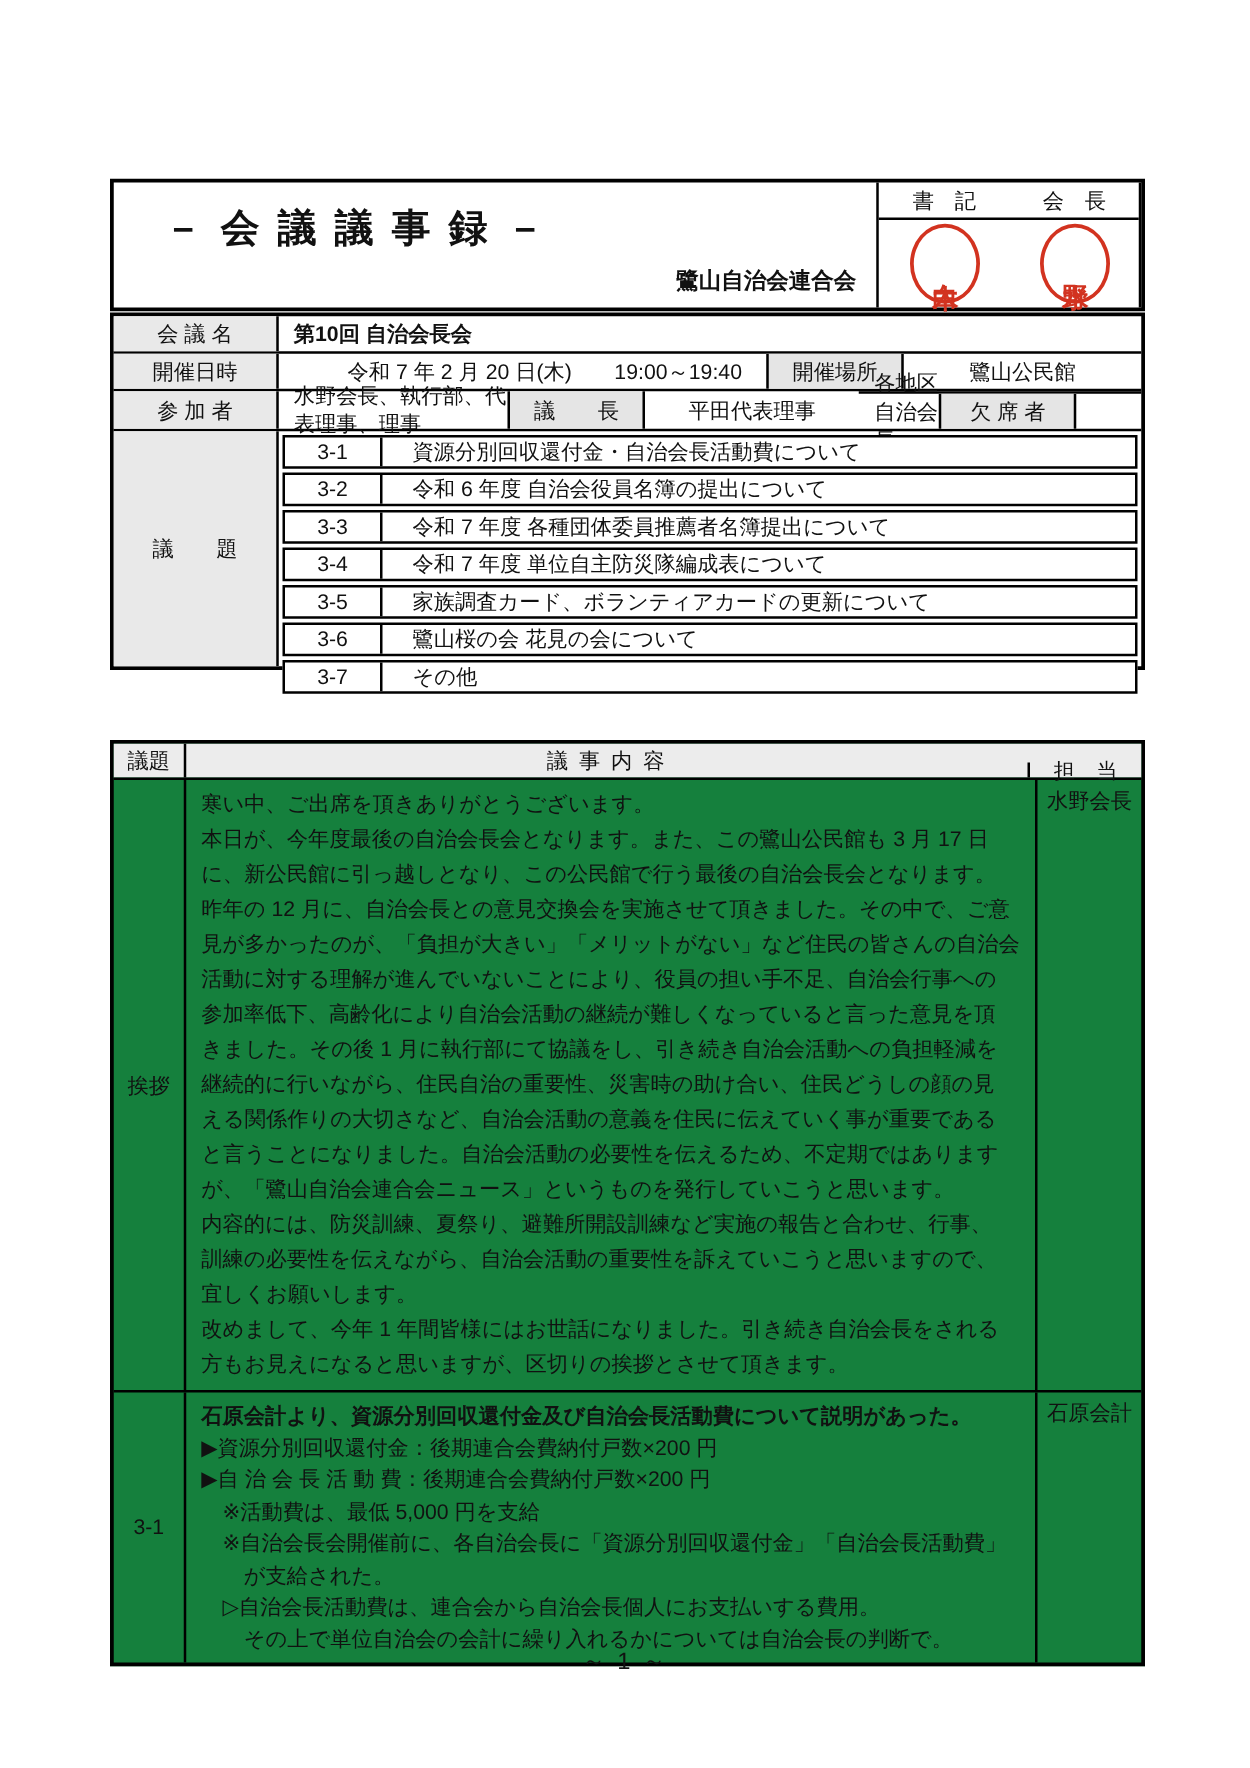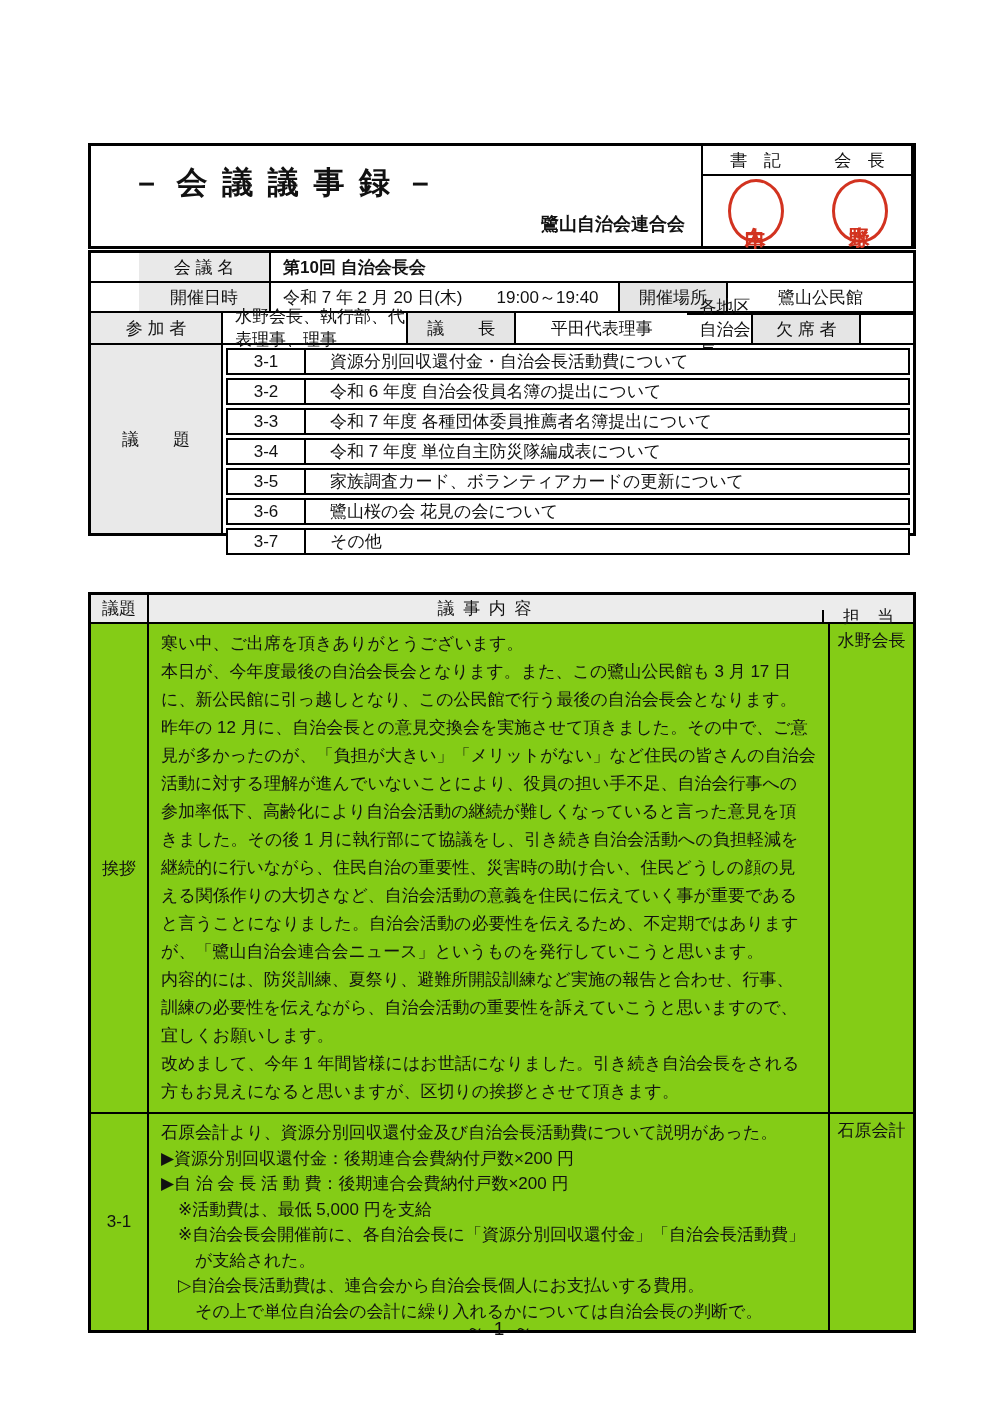--- a/index.html
+++ b/index.html
@@ -38,32 +38,32 @@
     color:#d23320; display:flex; align-items:center; justify-content:center;
     font-size:21px; font-weight:bold; line-height:1.02;
     writing-mode:vertical-rl; letter-spacing:1px;
   }
 
   
   .info-table {
     position:absolute; left:88px; top:250px; width:828px;
     border:3px solid #000; background:#fff;
   }
-  .i-row { display:flex;padding-left:48px; }
+  .i-row { display:flex; }
   .i-row + .i-row, .i-group { border-top:2px solid #000; }
   .i-label {
     width:132px; background:#e9e9e9; border-right:2px solid #000;
     display:flex; align-items:center; justify-content:center;
     font-size:17px; flex:none;
   }
   .i-val { flex:1; display:flex; align-items:center; padding-left:12px; font-size:17px; }
   .i-val.bold { font-weight:bold; }
   .row-name { height:28px; }
   .row-dt   { height:30px; }
-  .i-val-dt { width:347px; flex:none; display:flex; align-items:center; padding-left:12px; font-size:17px; }
+  .i-val-dt { width:347px; flex:none; display:flex; align-items:center; padding-left:12px; font-size:17px;margin-left:43px; }
   .i-label2 {
     width:110px; flex:none; background:#e5e5e5;
     border-left:2px solid #000; border-right:2px solid #000;
     display:flex; align-items:center; justify-content:center; font-size:17px;
   }
   .i-val2 { flex:1; display:flex; align-items:center; justify-content:center; font-size:17px; }
   .i-group { display:flex; }
   .p-right { flex:1; display:flex; flex-direction:row; }
   .p-row { display:flex; height:30px; }
   .p-row + .p-row { border-top:2px solid #000; }
@@ -72,34 +72,34 @@
   .a-row { flex:1; border:2px solid #000; display:flex; align-items:stretch; background:#fff; }
   .a-no {
     width:78px; flex:none; border-right:2px solid #000;
     display:flex; align-items:center; justify-content:center; font-size:17px;
   }
   .a-text { display:flex; align-items:center; padding-left:0; font-size:17px;margin-left:24px; }
 
   
   .main-table {
     position:absolute; left:88px; top:592px; width:828px;
-    border:3px solid #000; background:#84cc16;
+    border:3px solid #000; background:#15803d;
   }
   .m-head { display:flex; height:27px; background:#ececec; }
   .m-topic-h { width:58px; flex:none; border-right:2px solid #000; display:flex; align-items:center; justify-content:center; font-size:17px; }
   .m-content-h { flex:1; display:flex; align-items:center; justify-content:center; font-size:17px; letter-spacing:2px; }
   .m-charge-h { width:91px; flex:none; border-left:2px solid #000; display:flex; align-items:center; justify-content:center; font-size:17px;margin-top:15px; }
   .m-row { display:flex; border-top:2px solid #000; }
   .m-topic { width:58px; flex:none; border-right:2px solid #000; display:flex; align-items:center; justify-content:center; font-size:17px; }
   .m-content { flex:1; padding:6px 8px 6px 12px; font-size:17px; line-height:28px; white-space:pre-wrap; }
   .m-content.tight { line-height:25.5px; }
   .m-charge { width:85px; flex:none; border-left:2px solid #000; text-align:center; font-size:17px; padding-top:5px; }
   .m-row.greeting .m-content { min-height:466px;border-radius:27px; }
   .m-row.item31 .m-content { min-height:200px; }
-  .lead { font-weight:normal; }
+  .lead { font-weight:bold; }
 
   
   .page-number {
     position:absolute; left:0; top:1316px; width:100%;
     text-align:center; font-size:19px; letter-spacing:2px;
   }
 </style>
 </head>
 <body>
 

